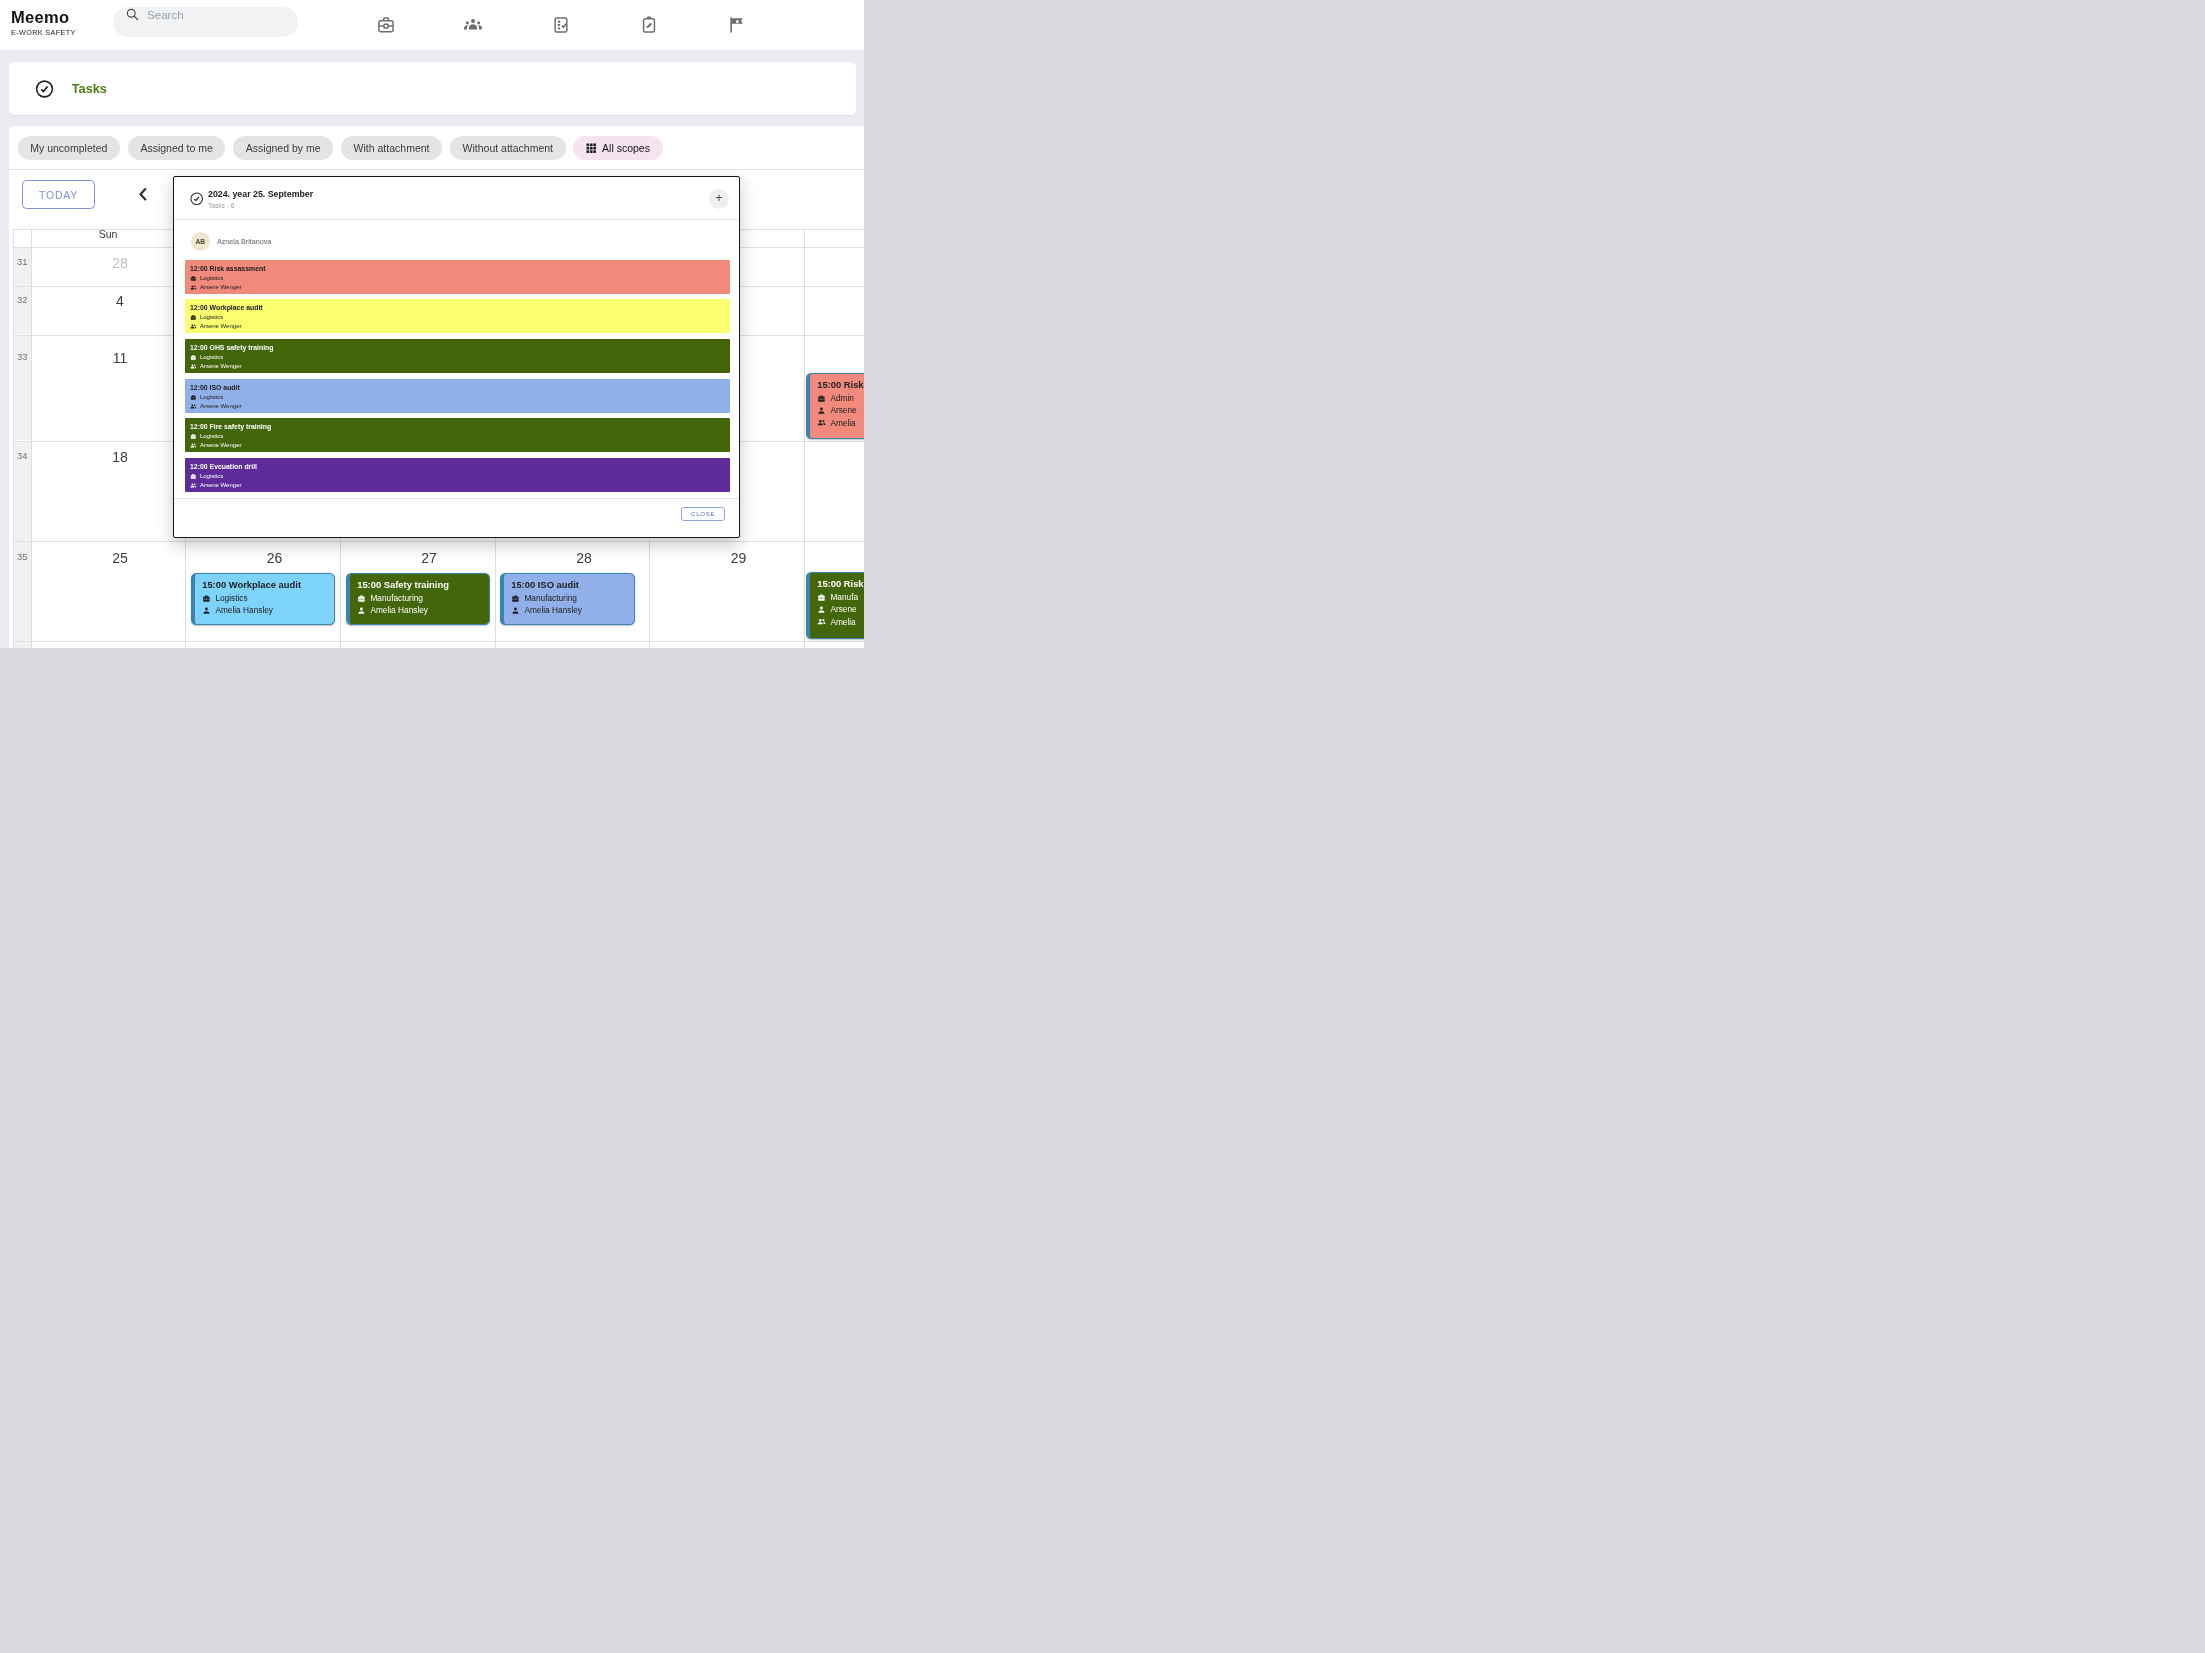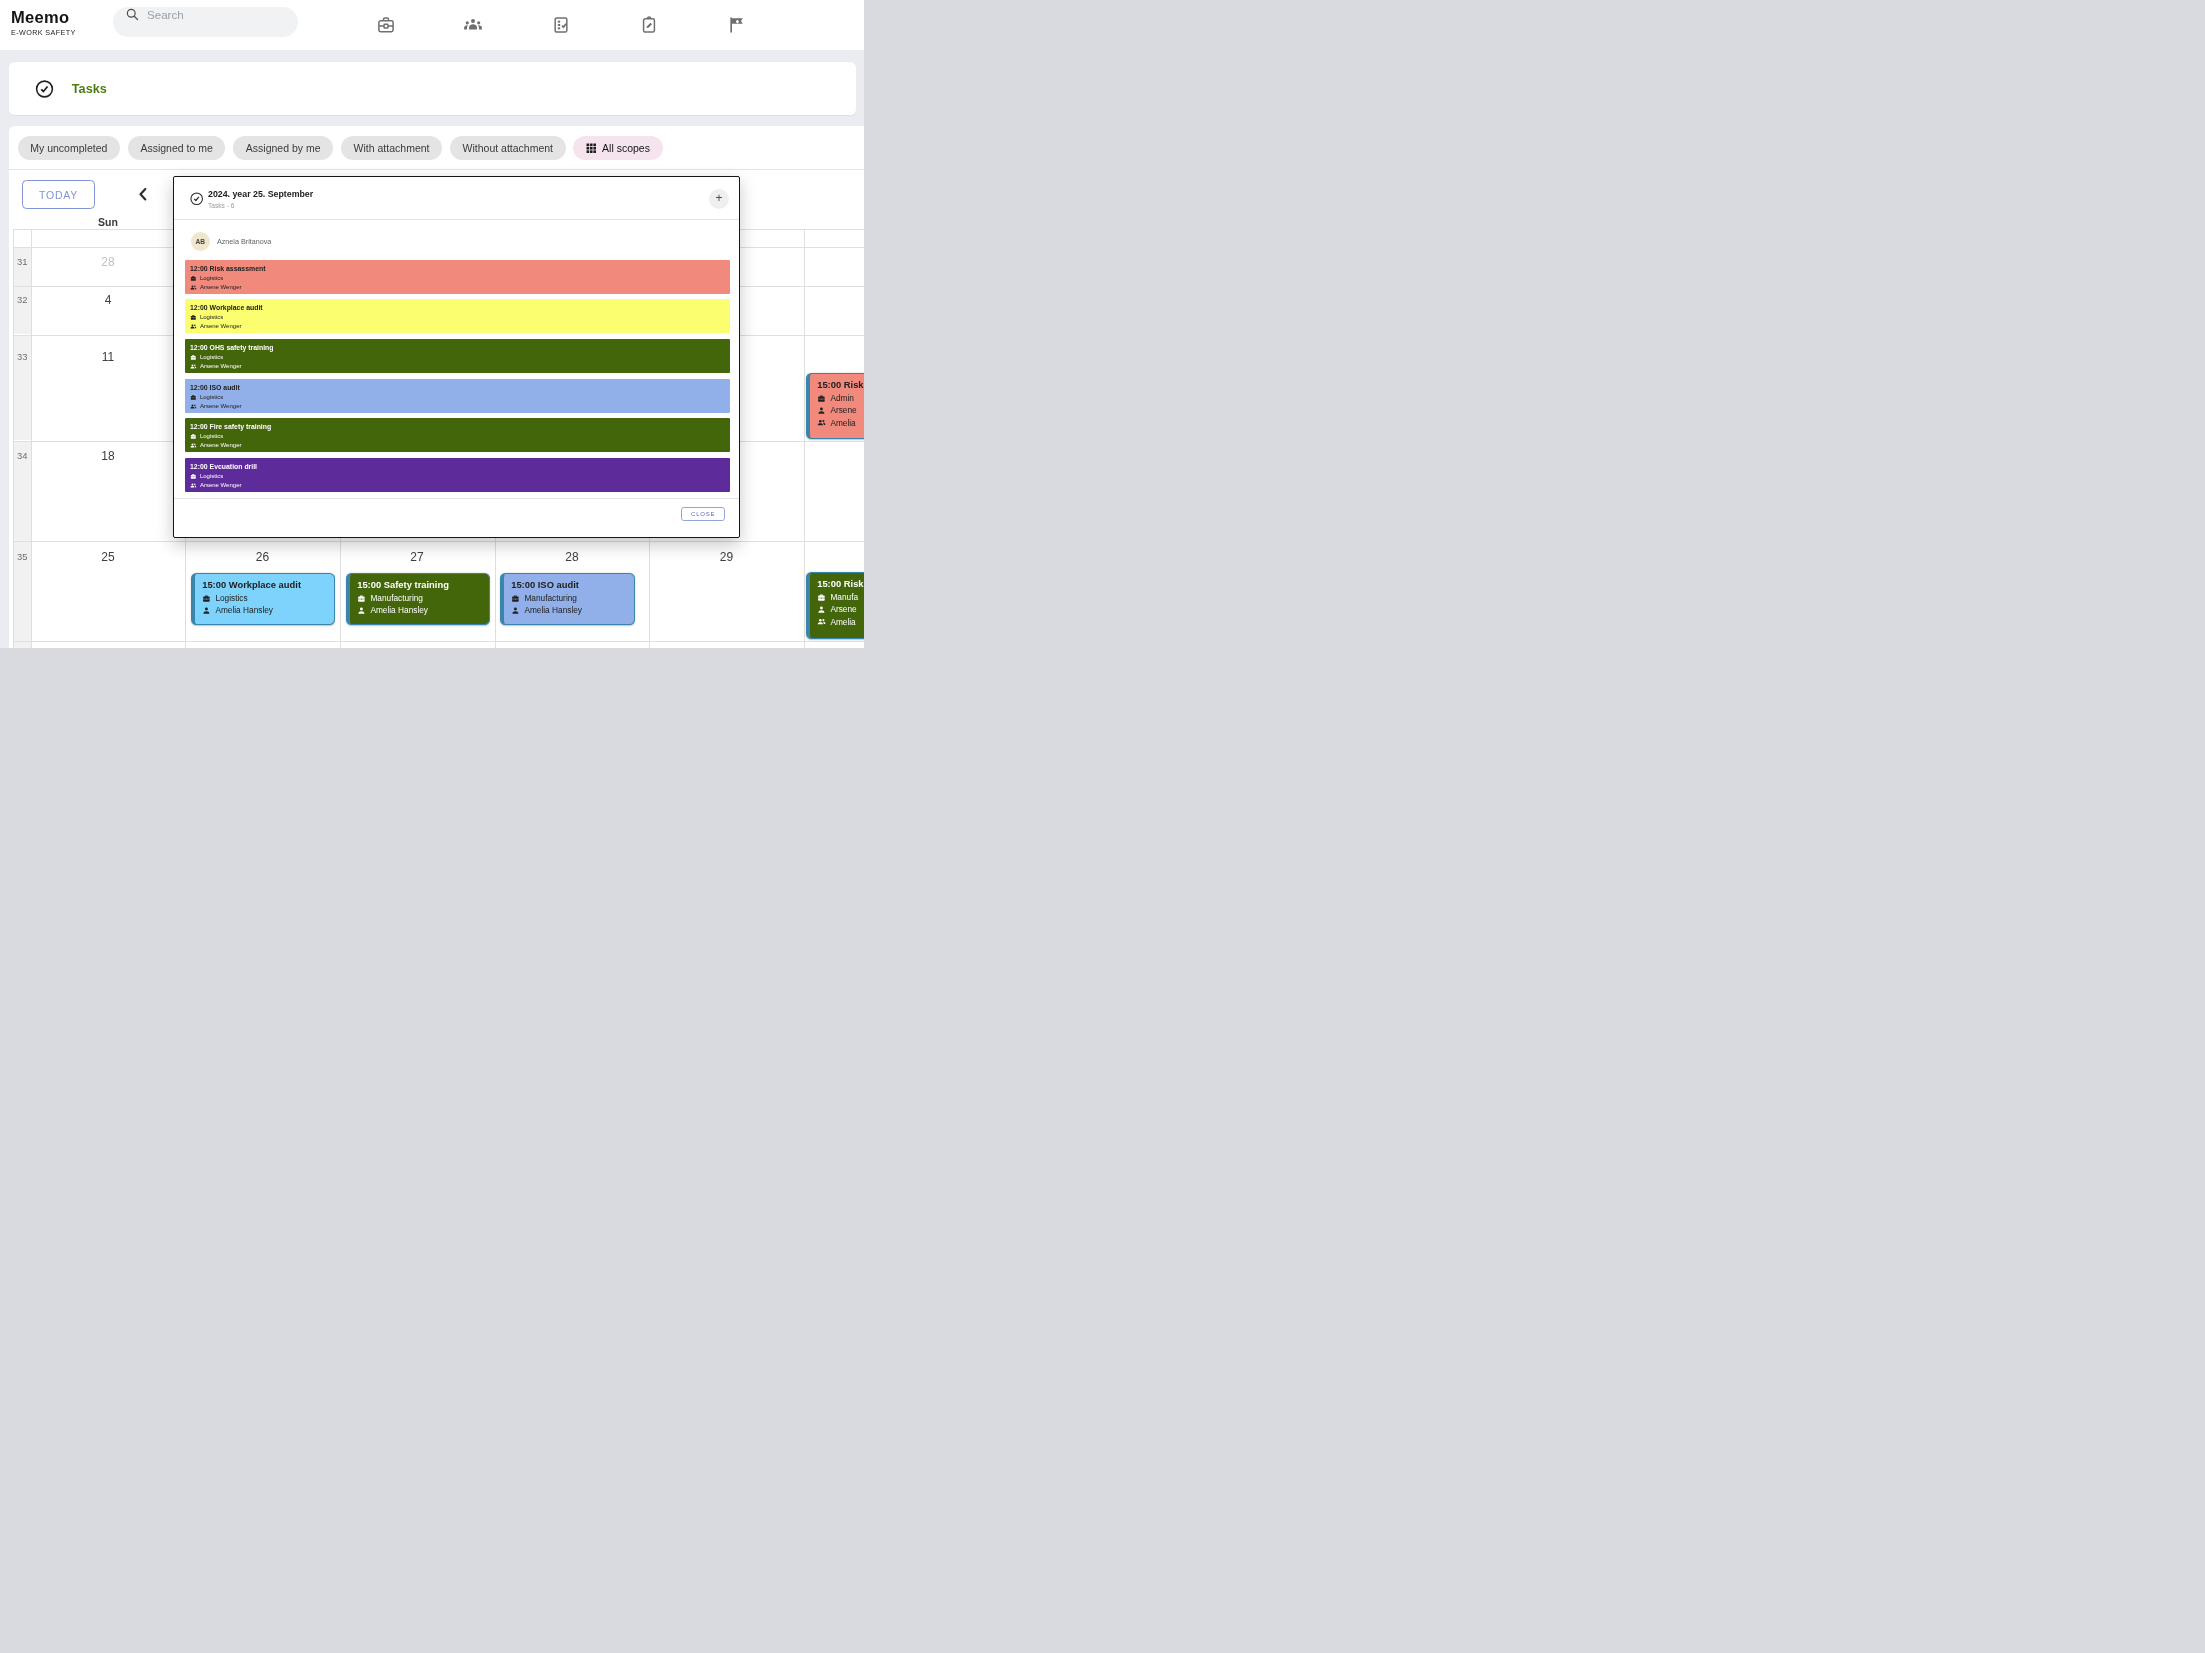--- a/index.html
+++ b/index.html
@@ -30,23 +30,23 @@
   .paneldiv{position:absolute;left:8.8px;top:169px;width:856px;height:0.6px;background:#E3E3E3;}
   .todaybtn{position:absolute;left:22px;top:180px;width:73px;height:29px;border-radius:4.4px;
     border:1.1px solid #8293D9;box-sizing:border-box;color:#8293D9;font-size:10.5px;letter-spacing:0.8px;
     display:flex;align-items:center;justify-content:center;background:#fff;cursor:pointer;}
   .chevprev{position:absolute;left:135px;top:186px;color:#2F2F2F;cursor:pointer;}
   
   .hline{position:absolute;height:0.6px;background:#DFDFDF;left:13.2px;width:851px;}
   .vline{position:absolute;width:0.6px;background:#DFDFDF;top:229px;height:420px;}
   .gutter{position:absolute;left:13.8px;width:17.6px;background:#F1F1F1;}
   .wknum{position:absolute;left:13.2px;width:18px;text-align:center;font-size:9.4px;color:#6E6E6E;}
-  .dayhdr{position:absolute;left:31px;width:154px;text-align:center;top:216px;
-    font-size:10.5px;font-weight:700;color:#3A3A3A;}
-  .datelbl{position:absolute;width:154px;text-align:center;font-size:12px;color:#3C4043;}
+  .dayhdr{position:absolute;left:31px;width:154px;text-align:center;top:228px;
+    font-size:10.5px;font-weight:400;color:#3A3A3A;}
+  .datelbl{position:absolute;width:154px;text-align:center;font-size:14px;color:#3C4043;padding-left:12px;}
   .datelbl.muted{color:#C2C2C2;}
   
   .card{position:absolute;border:1.7px solid #3A85AC;border-left-width:4.4px;border-radius:5.5px;
     box-sizing:border-box;padding:5px 5.5px 4.4px 7.2px;box-shadow:0 0.6px 1.7px rgba(0,0,0,.25);cursor:pointer;}
   .card .t{font-size:9.4px;font-weight:700;line-height:1.35;white-space:nowrap;overflow:hidden;}
   .card .m{display:flex;align-items:center;gap:4.4px;font-size:8.3px;line-height:1.5;white-space:nowrap;overflow:hidden;}
   
   .popup{position:absolute;left:173px;top:176px;width:567px;height:362px;background:#fff;
     border:1.4px solid #151515;border-radius:2px;box-sizing:border-box;
     box-shadow:0 6.6px 16.5px rgba(0,0,0,.22);z-index:20;}

